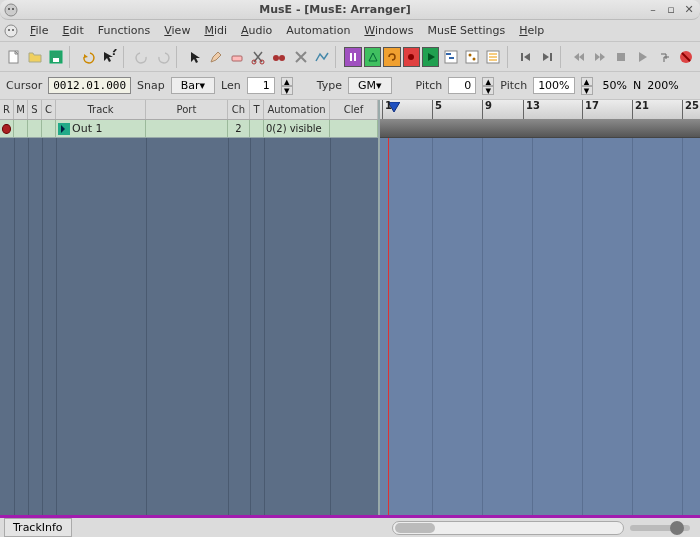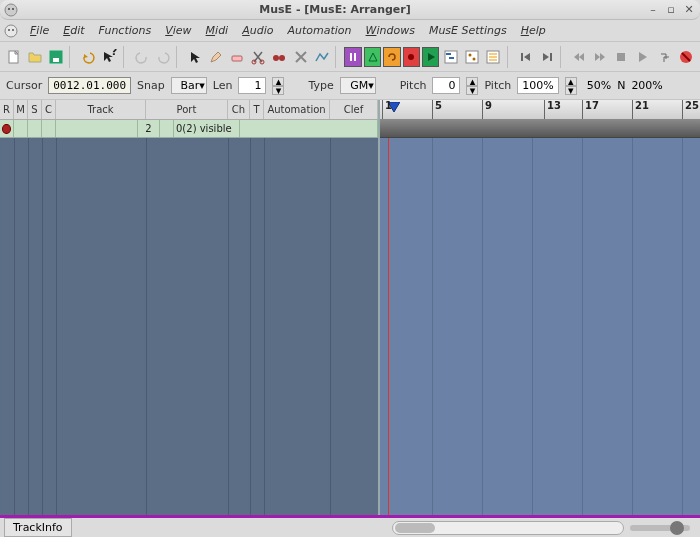--- a/index.html
+++ b/index.html
@@ -5,32 +5,32 @@
 * { box-sizing: border-box; margin: 0; padding: 0; font-family: "DejaVu Sans", Arial, sans-serif; font-size: 11px; }
 body { background: #dbdbdb; width: 700px; height: 537px; overflow: hidden; user-select: none; }
 
 .titlebar { height: 20px; background: linear-gradient(#e8e8e8,#d8d8d8); display: flex; align-items: center; padding: 0 4px; border-bottom: 1px solid #bbb; border-radius: 8px; }
 .titlebar .app-icon { width: 14px; height: 14px; margin-right: 6px; }
 .titlebar .title { flex: 1; text-align: center; font-weight: bold; color: #444; }
 .titlebar .winbtns { display: flex; gap: 4px; }
 .titlebar .winbtn { width: 14px; height: 14px; display: flex; align-items: center; justify-content: center; color: #555; cursor: pointer; }
 
 .menubar { height: 22px; background: #dcdcdc; display: flex; align-items: center; padding: 0 4px; gap: 2px; border-bottom: 1px solid #c5c5c5; }
-.menuitem { padding: 2px 6px; color: #333; cursor: pointer; font-style: italic; }
+.menuitem { padding: 2px 6px; color: #333; cursor: pointer; }
 .underline-first::first-letter { text-decoration: underline; }
 
 .toolbar { height: 30px; background: #dcdcdc; display: flex; align-items: center; padding: 2px 4px; gap: 2px; border-bottom: 1px solid #c5c5c5; }
 .tbtn { width: 22px; height: 22px; display: flex; align-items: center; justify-content: center; border: 1px solid transparent; border-radius: 2px; cursor: pointer; }
 .tsep { width: 6px; height: 22px; border-left: 1px solid #bbb; margin: 0 2px; }
 .tsq { width: 20px; height: 20px; border: 1px solid #555; display: flex; align-items: center; justify-content: center; cursor: pointer; }
 
 .controlbar { height: 28px; background: #dcdcdc; display: flex; align-items: center; padding: 0 6px; gap: 6px; border-bottom: 1px solid #c5c5c5; }
 .controlbar label { color: #333; }
 .lcd { background: #f2f2e6; border: 1px solid #888; padding: 1px 4px; font-family: monospace; font-size: 11px; min-width: 62px; text-align: center; }
-.dropdown { background: #eee; border: 1px solid #aaa; padding: 1px 1px; min-width: 36px; display: flex; align-items: center; justify-content: flex-end; cursor: pointer; }
+.dropdown { background: #eee; border: 1px solid #aaa; padding: 1px 9px; min-width: 36px; display: flex; align-items: center; justify-content: center; cursor: pointer; }
 .spinner { display: flex; flex-direction: column; }
 .spinbtn { width: 12px; height: 9px; background: #e0e0e0; border: 1px solid #aaa; cursor: pointer; display:flex; align-items:center; justify-content:center;}
 .numbox { background: #fff; border: 1px solid #aaa; padding: 1px 4px; min-width: 28px; text-align: right; }
 
 .workarea { display: flex; height: 415px; background: #5c6e86; }
 .trackpanel { width: 380px; display: flex; flex-direction: column; border-right: 2px solid #9aa; }
 .trackheader { height: 20px; background: #dcdcdc; display: flex; border-bottom: 1px solid #aaa; }
 .th { border-right: 1px solid #bbb; display: flex; align-items: center; justify-content: center; color: #333; font-size: 10px; }
 .trackrow { height: 18px; background: #c8e0c8; display: flex; border-bottom: 1px solid #9aa; }
 .tc { border-right: 1px solid #9bb99b; display: flex; align-items: center; padding: 0 2px; font-size: 10px; color: #222; }
@@ -325,20 +325,24 @@
       <div class="th" style="width:66px">Automation</div>
       <div class="th" style="flex:1">Clef</div>
     </div>
     <div class="trackrow">
       <div class="tc" style="width:14px;justify-content:center">
           <div class="rec-dot"></div>
         </div>
       <div class="tc" style="width:14px"></div>
       <div class="tc" style="width:14px"></div>
       <div class="tc" style="width:14px"></div>
+      <div class="tc" style="width:90px">
+          <span class="out-icon"></span>
+          <span style="margin-left:2px">Out 1</span>
+        </div>
       <div class="tc" style="width:82px"></div>
       <div class="tc" style="width:22px;justify-content:center">2</div>
       <div class="tc" style="width:14px"></div>
       <div class="tc" style="width:66px">0(2) visible</div>
       <div class="tc" style="flex:1"></div>
     </div>
     <div class="trackrest">
       <div class="vline" style="left:14px"></div>
         <div class="vline" style="left:28px"></div>
       <div class="vline" style="left:42px"></div>
@@ -353,21 +357,21 @@
   <div class="timeline">
     <div class="ruler">
       <div class="marker">
         <svg width="12" height="12">
             <path d="M0 0 H12 L6 10 Z" fill="#2050c0" stroke="#103080"></path>
           </svg>
       </div>
       <div class="tick" style="left:2px">1</div>
       <div class="tick" style="left:52px">5</div>
       <div class="tick" style="left:102px">9</div>
-      <div class="tick" style="left:164px">13</div>
+      <div class="tick" style="left:143px">13</div>
       <div class="tick" style="left:202px">17</div>
       <div class="tick" style="left:252px">21</div>
       <div class="tick" style="left:302px">25</div>
     </div>
     <div class="canvasrow"></div>
     <div class="canvas">
       <div class="playhead"></div>
       <div class="gridline" style="left:52px"></div>
         <div class="gridline" style="left:102px"></div>
       <div class="gridline" style="left:152px"></div>

